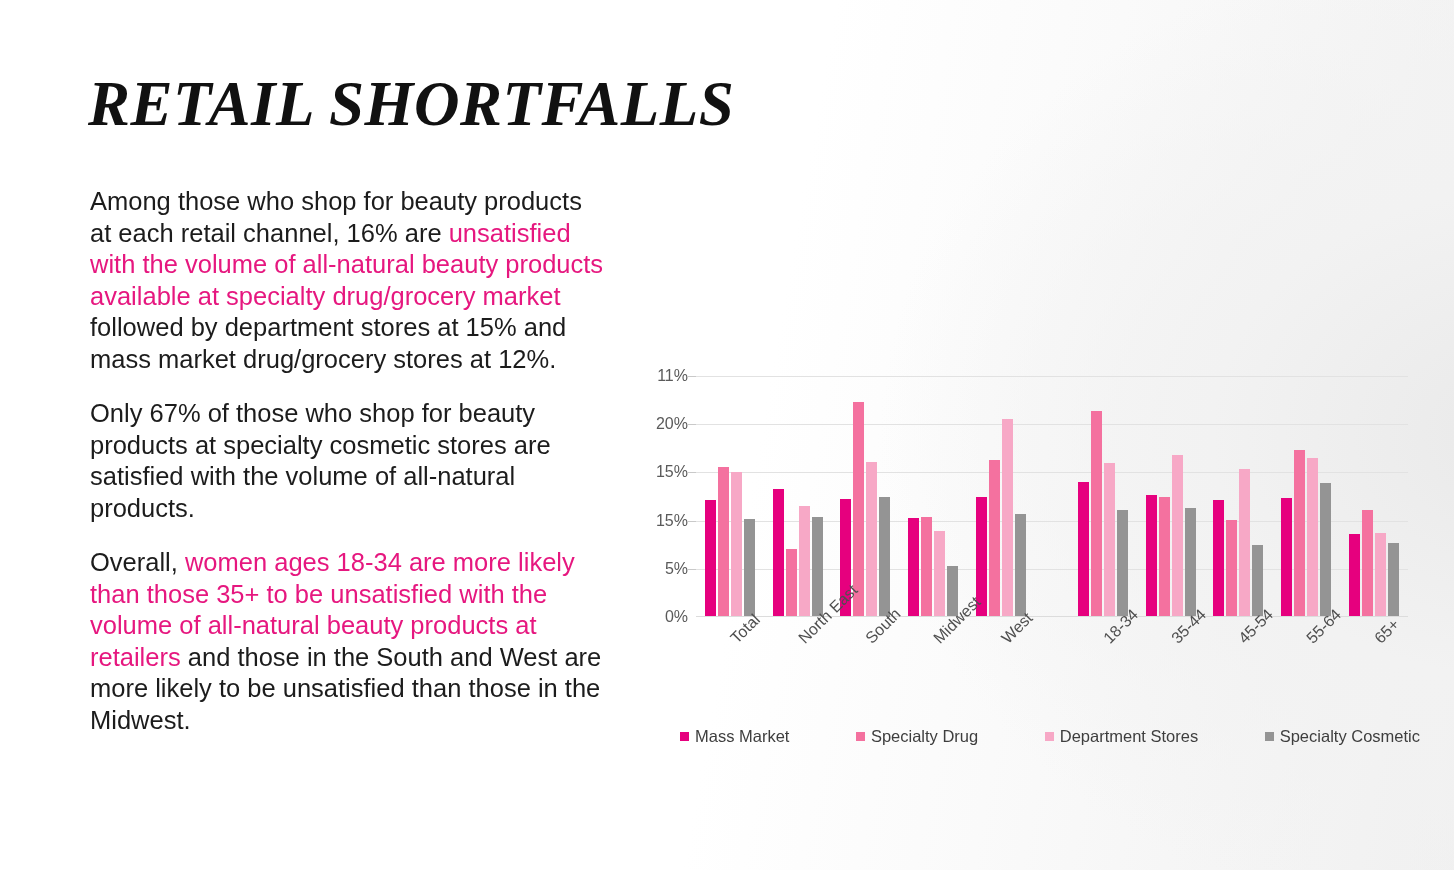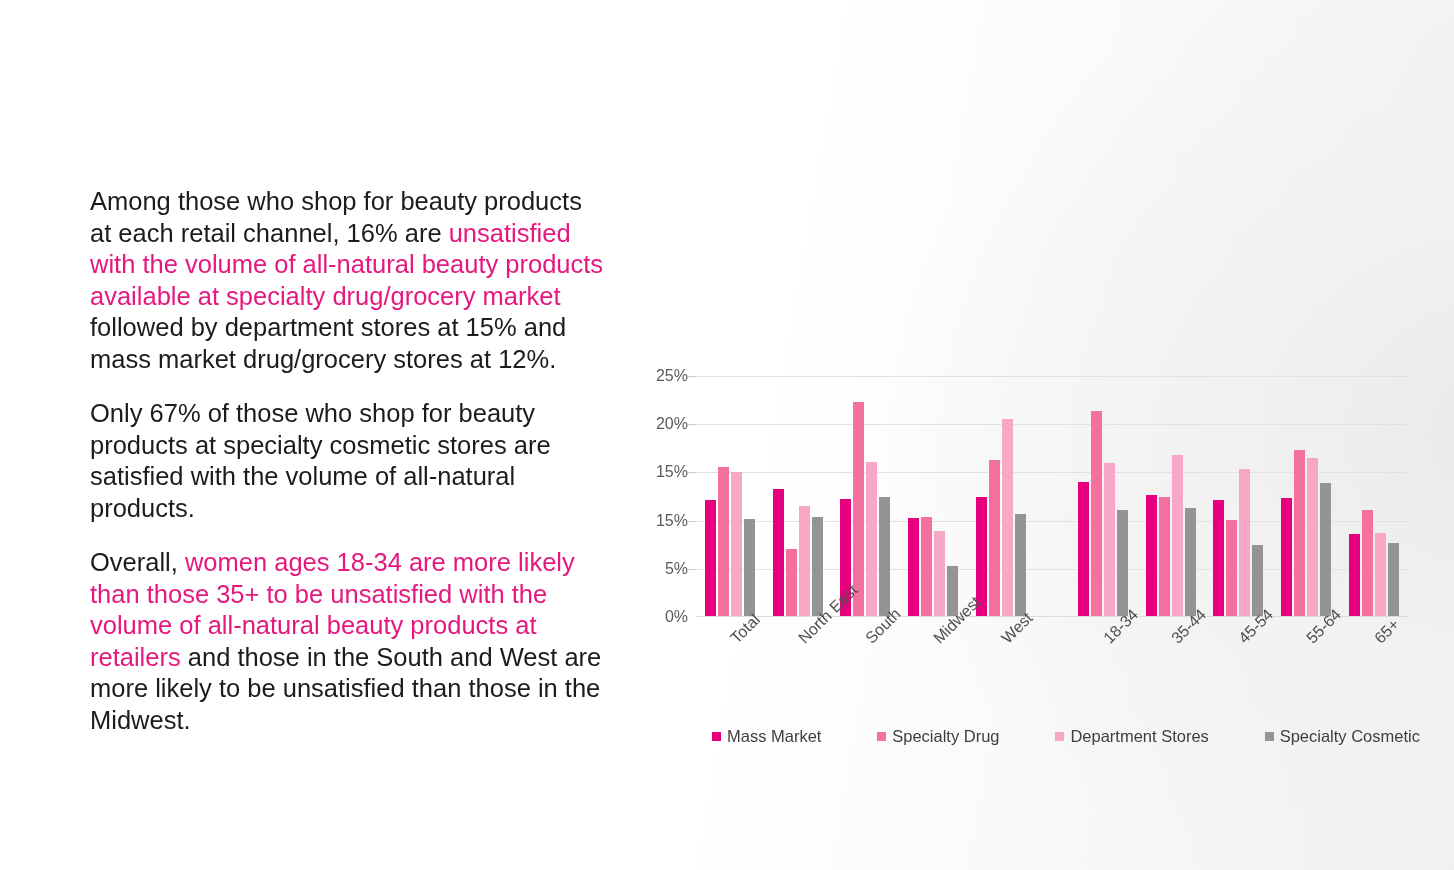--- a/index.html
+++ b/index.html
@@ -70,41 +70,42 @@
     font-size:16px; color:#4f4f4f;
     white-space:nowrap;
     transform-origin:left top;
     transform:rotate(-45deg) translate(-6px, 2px);
   }
 
   #legend {
     position:absolute; left:60px; top:455px; width:740px;
     display:flex; justify-content:space-between; align-items:center;
   }
-  .leg-item { display:flex; align-items:center; gap:6px;margin-left:32px; }
+  .leg-item { display:flex; align-items:center; gap:6px; }
   .leg-swatch { width:9px; height:9px; display:inline-block; }
   .leg-label { font-size:16.5px; color:#3e3e3e; white-space:nowrap; }
 </style>
 </head>
 <body>
 
 <div id="slide">
 
+  <div id="title">RETAIL SHORTFALLS</div>
 
   <div id="copy">
     <p><span>Among those who shop for beauty products at each retail channel, 16% are </span><span class="hl">unsatisfied with the volume of all-natural beauty products available at specialty drug/grocery market</span><span> followed by department stores at 15% and mass market drug/grocery stores at 12%.</span></p>
     <p>Only 67% of those who shop for beauty products at specialty cosmetic stores are satisfied with the volume of all-natural products.</p>
     <p><span>Overall, </span><span class="hl">women ages 18-34 are more likely than those 35+ to be unsatisfied with the volume of all-natural beauty products at retailers</span><span> and those in the South and West are more likely to be unsatisfied than those in the Midwest.</span></p>
   </div>
 
   <div id="chart-block">
 
     <div id="plot-wrap">
       <div id="y-axis">
-          <div class="ytick" style="top: 0px;">25%</div>
+          <div class="ytick" style="top: 0px;">11%</div>
           <div class="ytick" style="top: 48.2px;">20%</div>
           <div class="ytick" style="top: 96.4px;">15%</div>
           <div class="ytick" style="top: 144.6px;">15%</div>
           <div class="ytick" style="top: 192.8px;">5%</div>
           <div class="ytick" style="top: 241px;">0%</div>
         </div>
       <div id="plot">
         <div id="gridlines">
             <div class="grid" style="top: 0px;"></div>
             <div class="gridtick" style="top: 0px;"></div>

